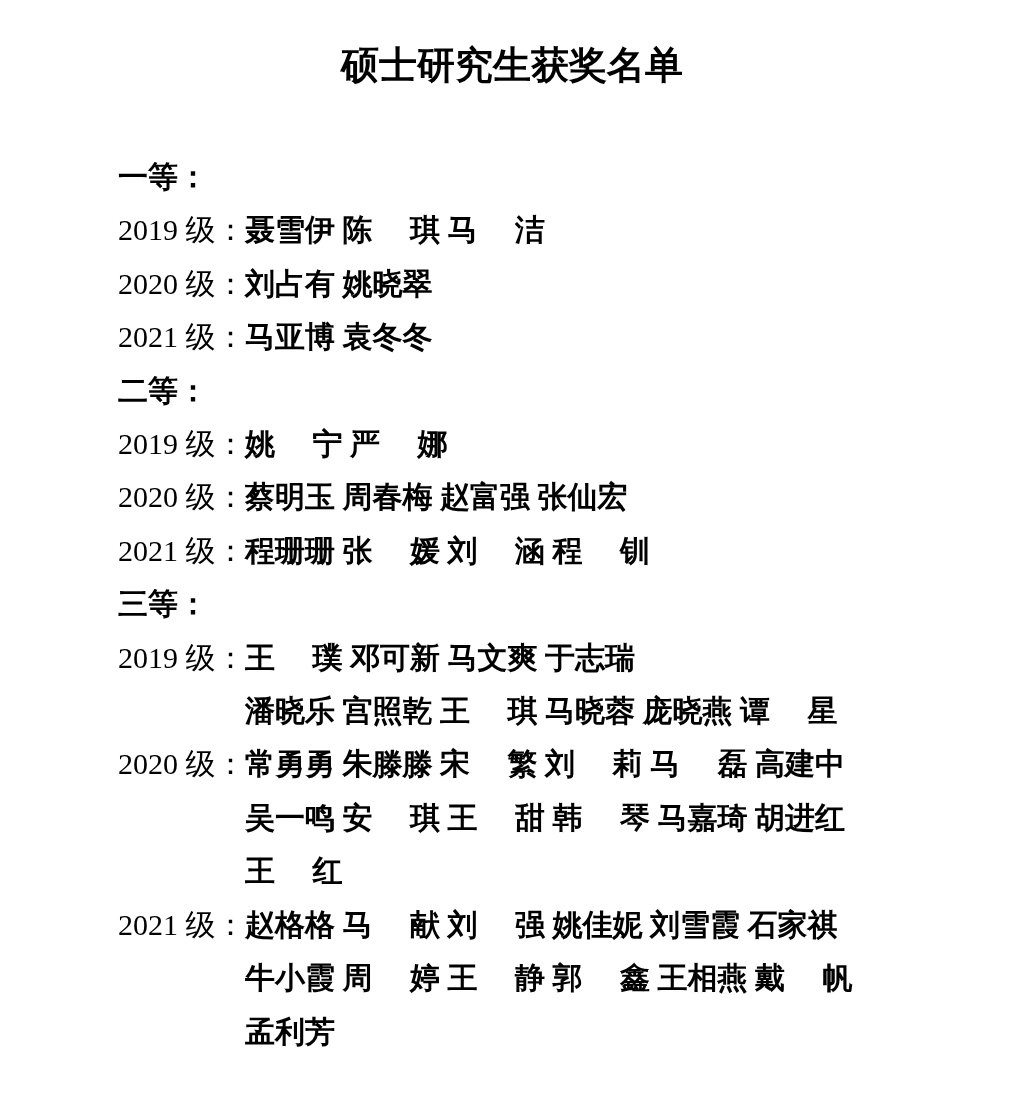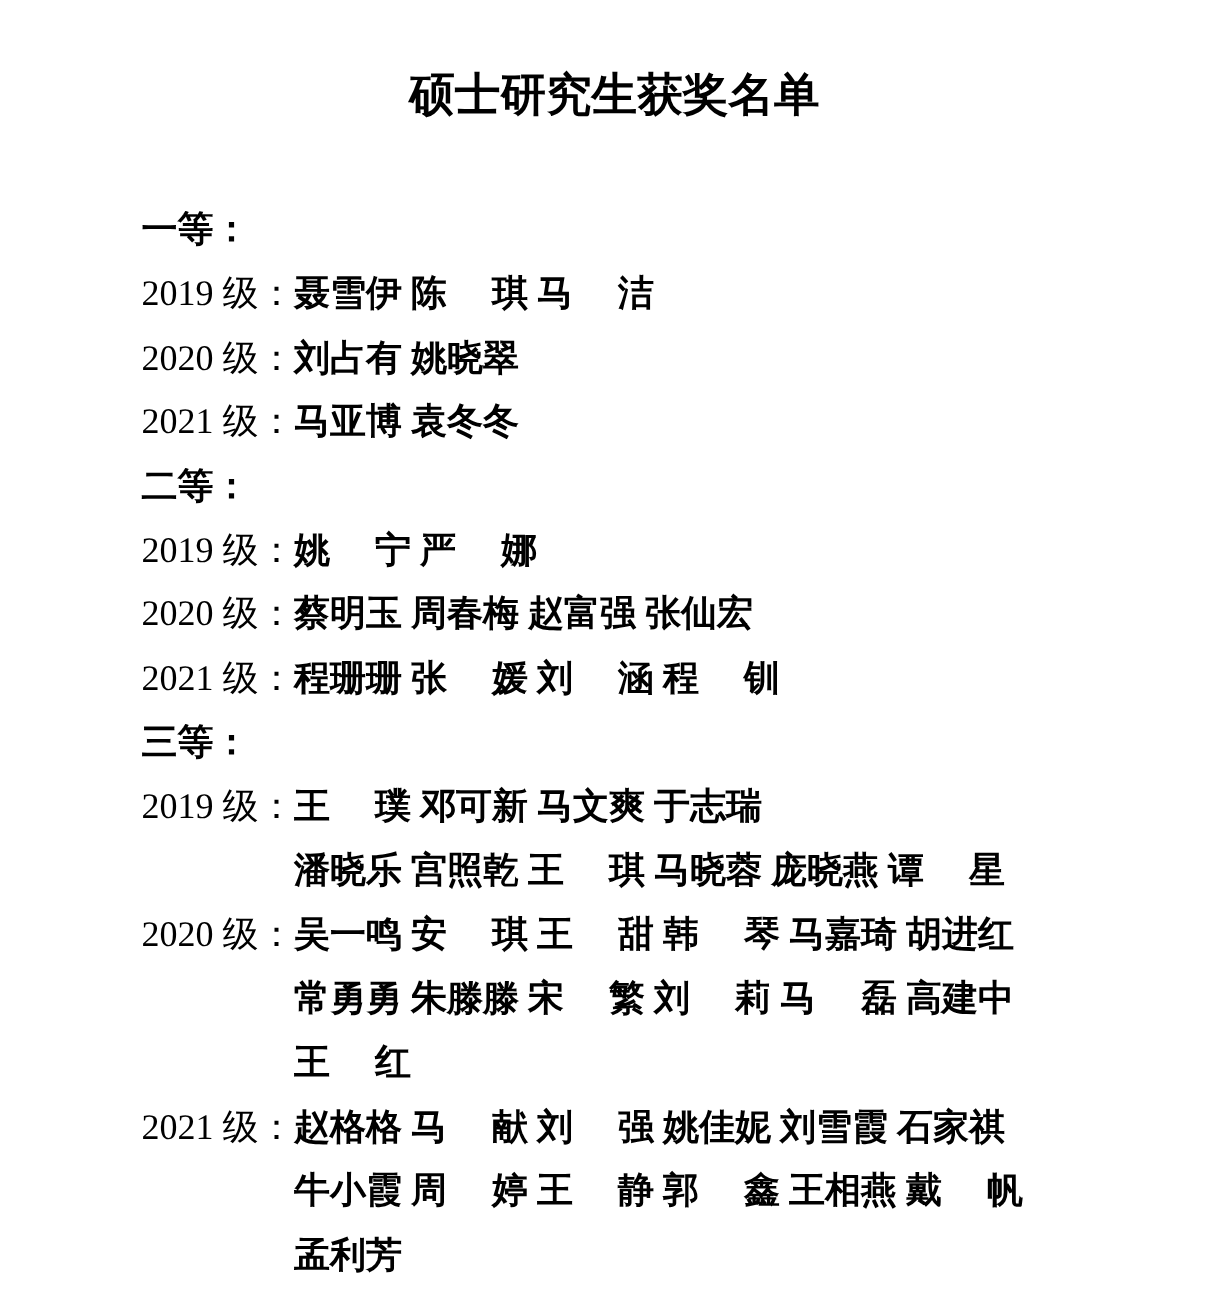--- a/index.html
+++ b/index.html
@@ -10,21 +10,21 @@
   .page {
     position: relative;
     width: 1024px;
     height: 1096px;
     background: #ffffff;
     color: #000000;
     overflow: hidden;
     font-family: "Liberation Serif", serif;
   }
   .doc-title {
-    margin: 15px;
+    margin: 0;
     padding-top: 42px;
     text-align: center;
     font-family: "Liberation Sans", sans-serif;
     font-weight: bold;
     font-size: 38px;
     line-height: 46px;
     color: #000000;
   }
   .doc-body {
     margin: 62px 60px 0 118px;
@@ -125,22 +125,22 @@
         <span class="cohort-label">2019 级：</span>
         <div class="name-lines">
           <div class="name-line">王　 璞 邓可新 马文爽 于志瑞</div>
           <div class="name-line">潘晓乐 宫照乾 王　 琪 马晓蓉 庞晓燕 谭　 星</div>
         </div>
       </div>
 
       <div class="cohort-row">
         <span class="cohort-label">2020 级：</span>
         <div class="name-lines">
+          <div class="name-line">常勇勇 朱滕滕 宋　 繁 刘　 莉 马　 磊 高建中</div>
           <div class="name-line">吴一鸣 安　 琪 王　 甜 韩　 琴 马嘉琦 胡进红</div>
-          <div class="name-line">常勇勇 朱滕滕 宋　 繁 刘　 莉 马　 磊 高建中</div>
           <div class="name-line">王　 红</div>
         </div>
       </div>
 
       <div class="cohort-row">
         <span class="cohort-label">2021 级：</span>
         <div class="name-lines">
           <div class="name-line">赵格格 马　 献 刘　 强 姚佳妮 刘雪霞 石家祺</div>
           <div class="name-line">牛小霞 周　 婷 王　 静 郭　 鑫 王相燕 戴　 帆</div>
           <div class="name-line">孟利芳</div>

